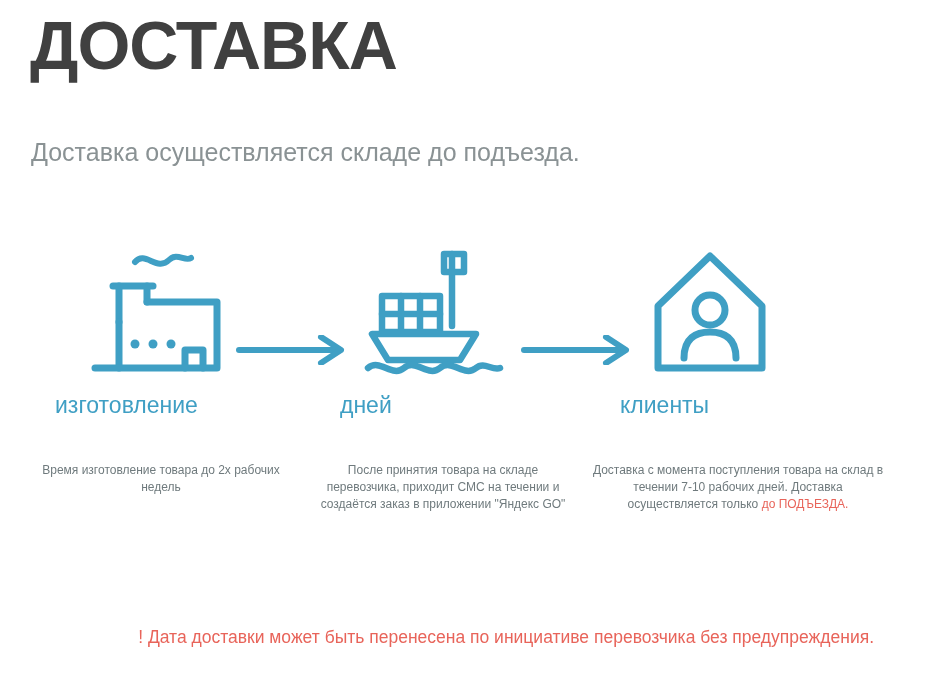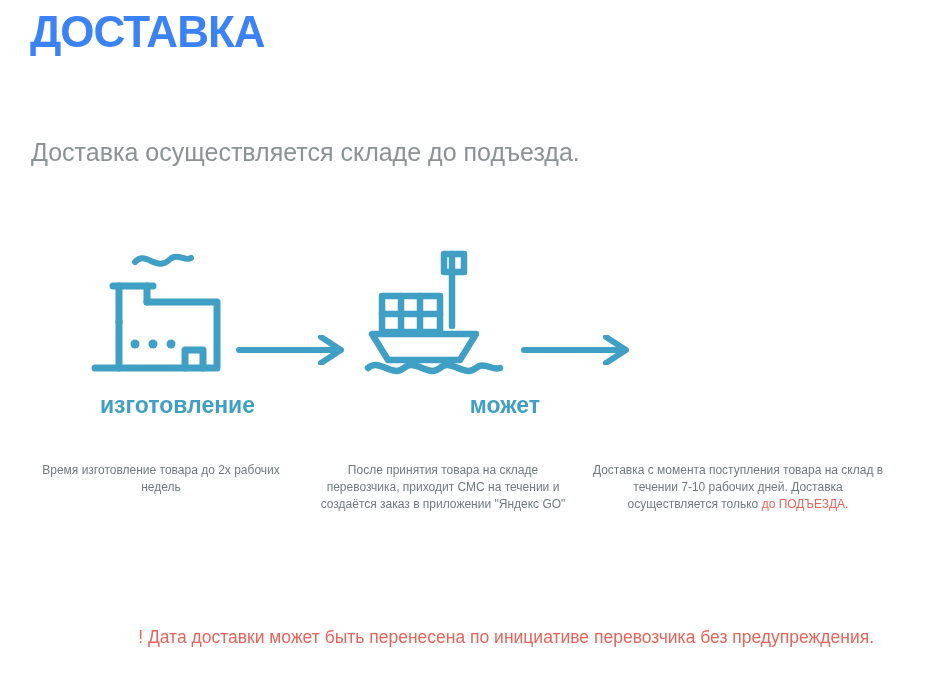--- a/index.html
+++ b/index.html
@@ -18,23 +18,23 @@
   .page {
     position: relative;
     width: 934px;
     height: 700px;
     padding: 0;
   }
   .title {
     position: absolute;
     left: 30px;
     top: 8px;
-    font-size: 44px;
+    font-size: 68px;
     font-weight: bold;
-    color: #3b82f6;
+    color: #404040;
     letter-spacing: -1px;
     line-height: 1.1;
   }
   .subtitle {
     position: absolute;
     left: 31px;
     top: 134px;
     font-size: 25px;
     color: #8a9294;
     line-height: 1.45;
@@ -55,23 +55,23 @@
     width: 200px;
     height: 200px;
   }
   .stage .art {
     height: 150px;
     display: flex;
     align-items: center;
     justify-content: center;
   }
   .stage .caption {
-    text-align: right;
+    text-align: left;
     font-size: 23px;
-    font-weight: bold;
+    font-weight: normal;
     color: #3f9fc4;
     margin-top: 2px;
   }
   .stage-1 { left: 55px; }
   .stage-2 { left: 340px; }
   .stage-3 { left: 620px; }
 
   .arrow {
     position: absolute;
     top: 95px;
@@ -165,30 +165,43 @@
           <path d="M22 56 L80 56 L80 92 L22 92 Z"></path>
           <path d="M22 74 L80 74"></path>
           <path d="M41 56 L41 92"></path>
           <path d="M60 56 L60 92"></path>
 
           <path d="M12 94 L116 94 L100 120 L28 120 Z"></path>
 
           <path d="M8 128 C20 118, 32 138, 44 128 C56 118, 68 138, 80 128 C92 118, 104 138, 116 128 C124 121, 132 131, 140 128"></path>
         </svg>
       </div>
-      <div class="caption">может</div>
+      <div class="caption">дней</div>
     </div>
 
     <div class="arrow arrow-2">
       <svg width="120" height="30" viewBox="0 0 120 30" fill="none" stroke="#3f9fc4" stroke-width="6" stroke-linecap="round" stroke-linejoin="round">
         <path d="M4 15 L104 15"></path>
         <path d="M86 2 L106 15 L86 28"></path>
       </svg>
     </div>
 
+    <div class="stage stage-3">
+      <div class="art">
+        <svg width="160" height="150" viewBox="0 0 160 150" fill="none" stroke="#3f9fc4" stroke-width="7" stroke-linecap="round" stroke-linejoin="round">
+
+          <path d="M18 66 L70 16 L122 66 L122 128 L18 128 Z"></path>
+
+          <circle cx="70" cy="70" r="15"></circle>
+
+          <path d="M44 118 C44 98, 56 92, 70 92 C84 92, 96 98, 96 118"></path>
+        </svg>
+      </div>
+      <div class="caption">клиенты</div>
+    </div>
   </div>
 
   <div class="descs">
     <div class="desc desc-1">Время изготовление товара до 2х рабочих недель</div>
     <div class="desc desc-2">После принятия товара на складе перевозчика, приходит СМС на течении и создаётся заказ в приложении "Яндекс GO"</div>
     <div class="desc desc-3"><span>Доставка с момента поступления товара на склад в течении 7-10 рабочих дней. Доставка осуществляется только </span><span class="hl">до ПОДЪЕЗДА.</span></div>
   </div>
 
   <div class="footnote">! Дата доставки может быть перенесена по инициативе перевозчика без предупреждения.</div>
 

